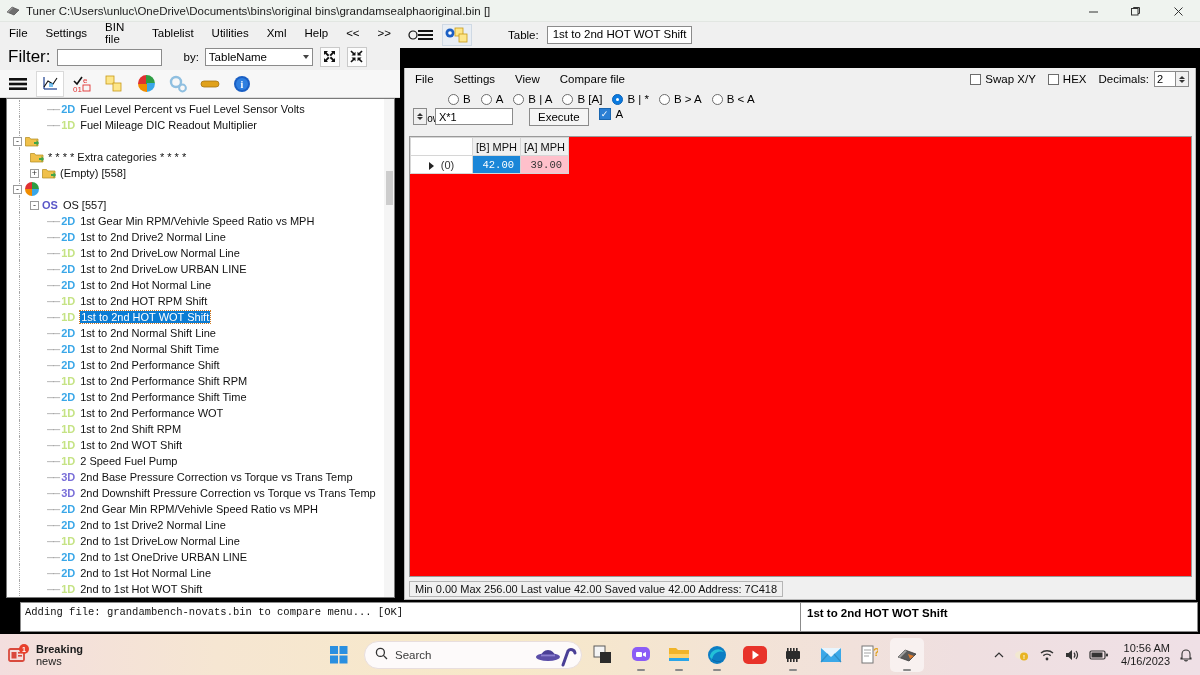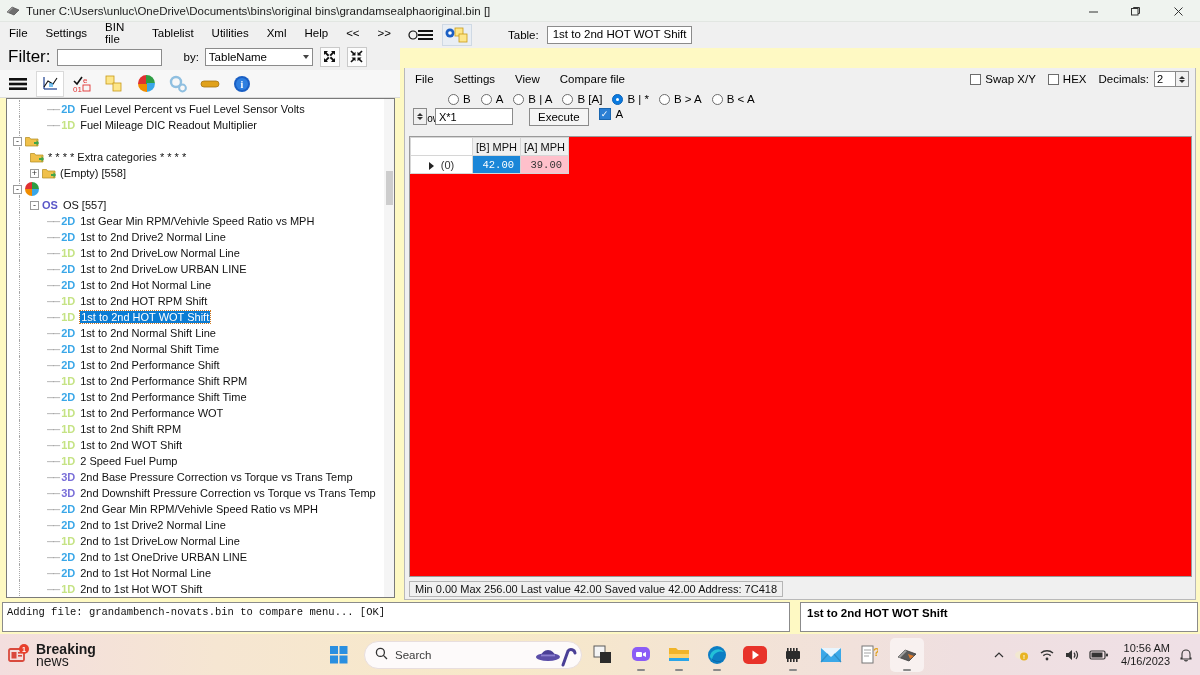--- a/index.html
+++ b/index.html
@@ -4,21 +4,21 @@
 <style>
   * { box-sizing: border-box; }
   html, body {
     margin: 0; padding: 0;
     width: 1200px; height: 675px;
     overflow: hidden;
     font-family: "Liberation Sans", sans-serif;
     font-size: 11px;
     background: #f0f0f0;
   }
-  #app { position: relative; width: 1200px; height: 675px; background: #fef9c3; }
+  #app { position: relative; width: 1200px; height: 675px; background: #000000; }
 
   
   .titlebar {
     position: absolute; top: 0; left: 0; width: 1200px; height: 22px;
     background: #eff3ef; display: flex; align-items: center;
     border-bottom: 1px solid #e2e6e2;
   }
   .title-icon { width: 16px; height: 16px; margin-left: 5px; margin-right: 5px; position: relative; flex: 0 0 auto;}
   .title-text { font-size: 11.5px; color: #1b1b1b; white-space: nowrap; }
   .wincontrols { position: absolute; right: 0; top: 0; height: 22px; display: flex; }
@@ -152,39 +152,39 @@
   .grid td.cellA { background: #ffc0cb; color: #333; text-align: right; padding-right: 6px;
                    font-family: "Liberation Mono", monospace; font-size: 10.5px; }
   .rowarrow { display:inline-block; width:0;height:0;border-top:4px solid transparent;border-bottom:4px solid transparent;
               border-left: 5px solid #222; margin-right: 4px; vertical-align: middle; }
 
   .cmp-status { position: absolute; left: 4px; bottom: 2px; height: 16px; display:flex; align-items:center; }
   .cmp-status .box { border: 1px solid #b5b5b5; background:#f0f0f0; padding: 1px 5px; font-size: 11px; color:#111; }
 
   
   .logpanel {
-    position: absolute; left: 2px; top: 602px; width: 788px; height: 30px;
+    position: absolute; left: 20px; top: 602px; width: 788px; height: 30px;
     background: #fff; border: 1px solid #8b8b8b; font-family: "Liberation Mono", monospace;
     font-size: 10.5px; color: #111; padding: 3px 4px;
   }
   .namepanel {
     position: absolute; left: 800px; top: 602px; width: 398px; height: 30px;
     background: #fff; border: 1px solid #8b8b8b; font-size: 11.5px; font-weight: bold; color: #000;
     padding: 4px 6px;
   }
 
   
   .taskbar {
     position: absolute; left: 0; top: 634px; width: 1200px; height: 41px;
     background: linear-gradient(90deg,#f3dede 0%,#f6e6d2 18%,#f7e9c8 42%,#f3e3d6 62%,#efdfe0 80%,#efe0e6 100%);
     display: flex; align-items: center;
   }
   .widget { display: flex; align-items: center; margin-left: 8px; }
   .widget-icon { width: 22px; height: 22px; position: relative; margin-right: 6px; }
-  .widget-text { line-height: 12px; font-size: 14px; color: #1b1b1b; }
+  .widget-text { line-height: 12px; font-size: 11px; color: #1b1b1b; }
   .widget-text b { display:block; font-weight: bold; }
   .tb-center { position: absolute; left: 318px; display: flex; align-items: center; }
   .searchpill {
     height: 28px; width: 218px; background: #fdfafa; border-radius: 14px; display: flex; align-items: center;
     padding: 0 10px; border: 1px solid #e8dede; position: relative; overflow:hidden;
   }
   .searchpill .sp-text { font-size: 11.5px; color: #3a3a3a; margin-left: 7px; }
   .tbicon { width: 34px; height: 34px; margin-left: 4px; display:flex; align-items:center; justify-content:center;
             position: relative; border-radius: 5px; }
   .tbicon.active { background: rgba(255,255,255,0.55); }

